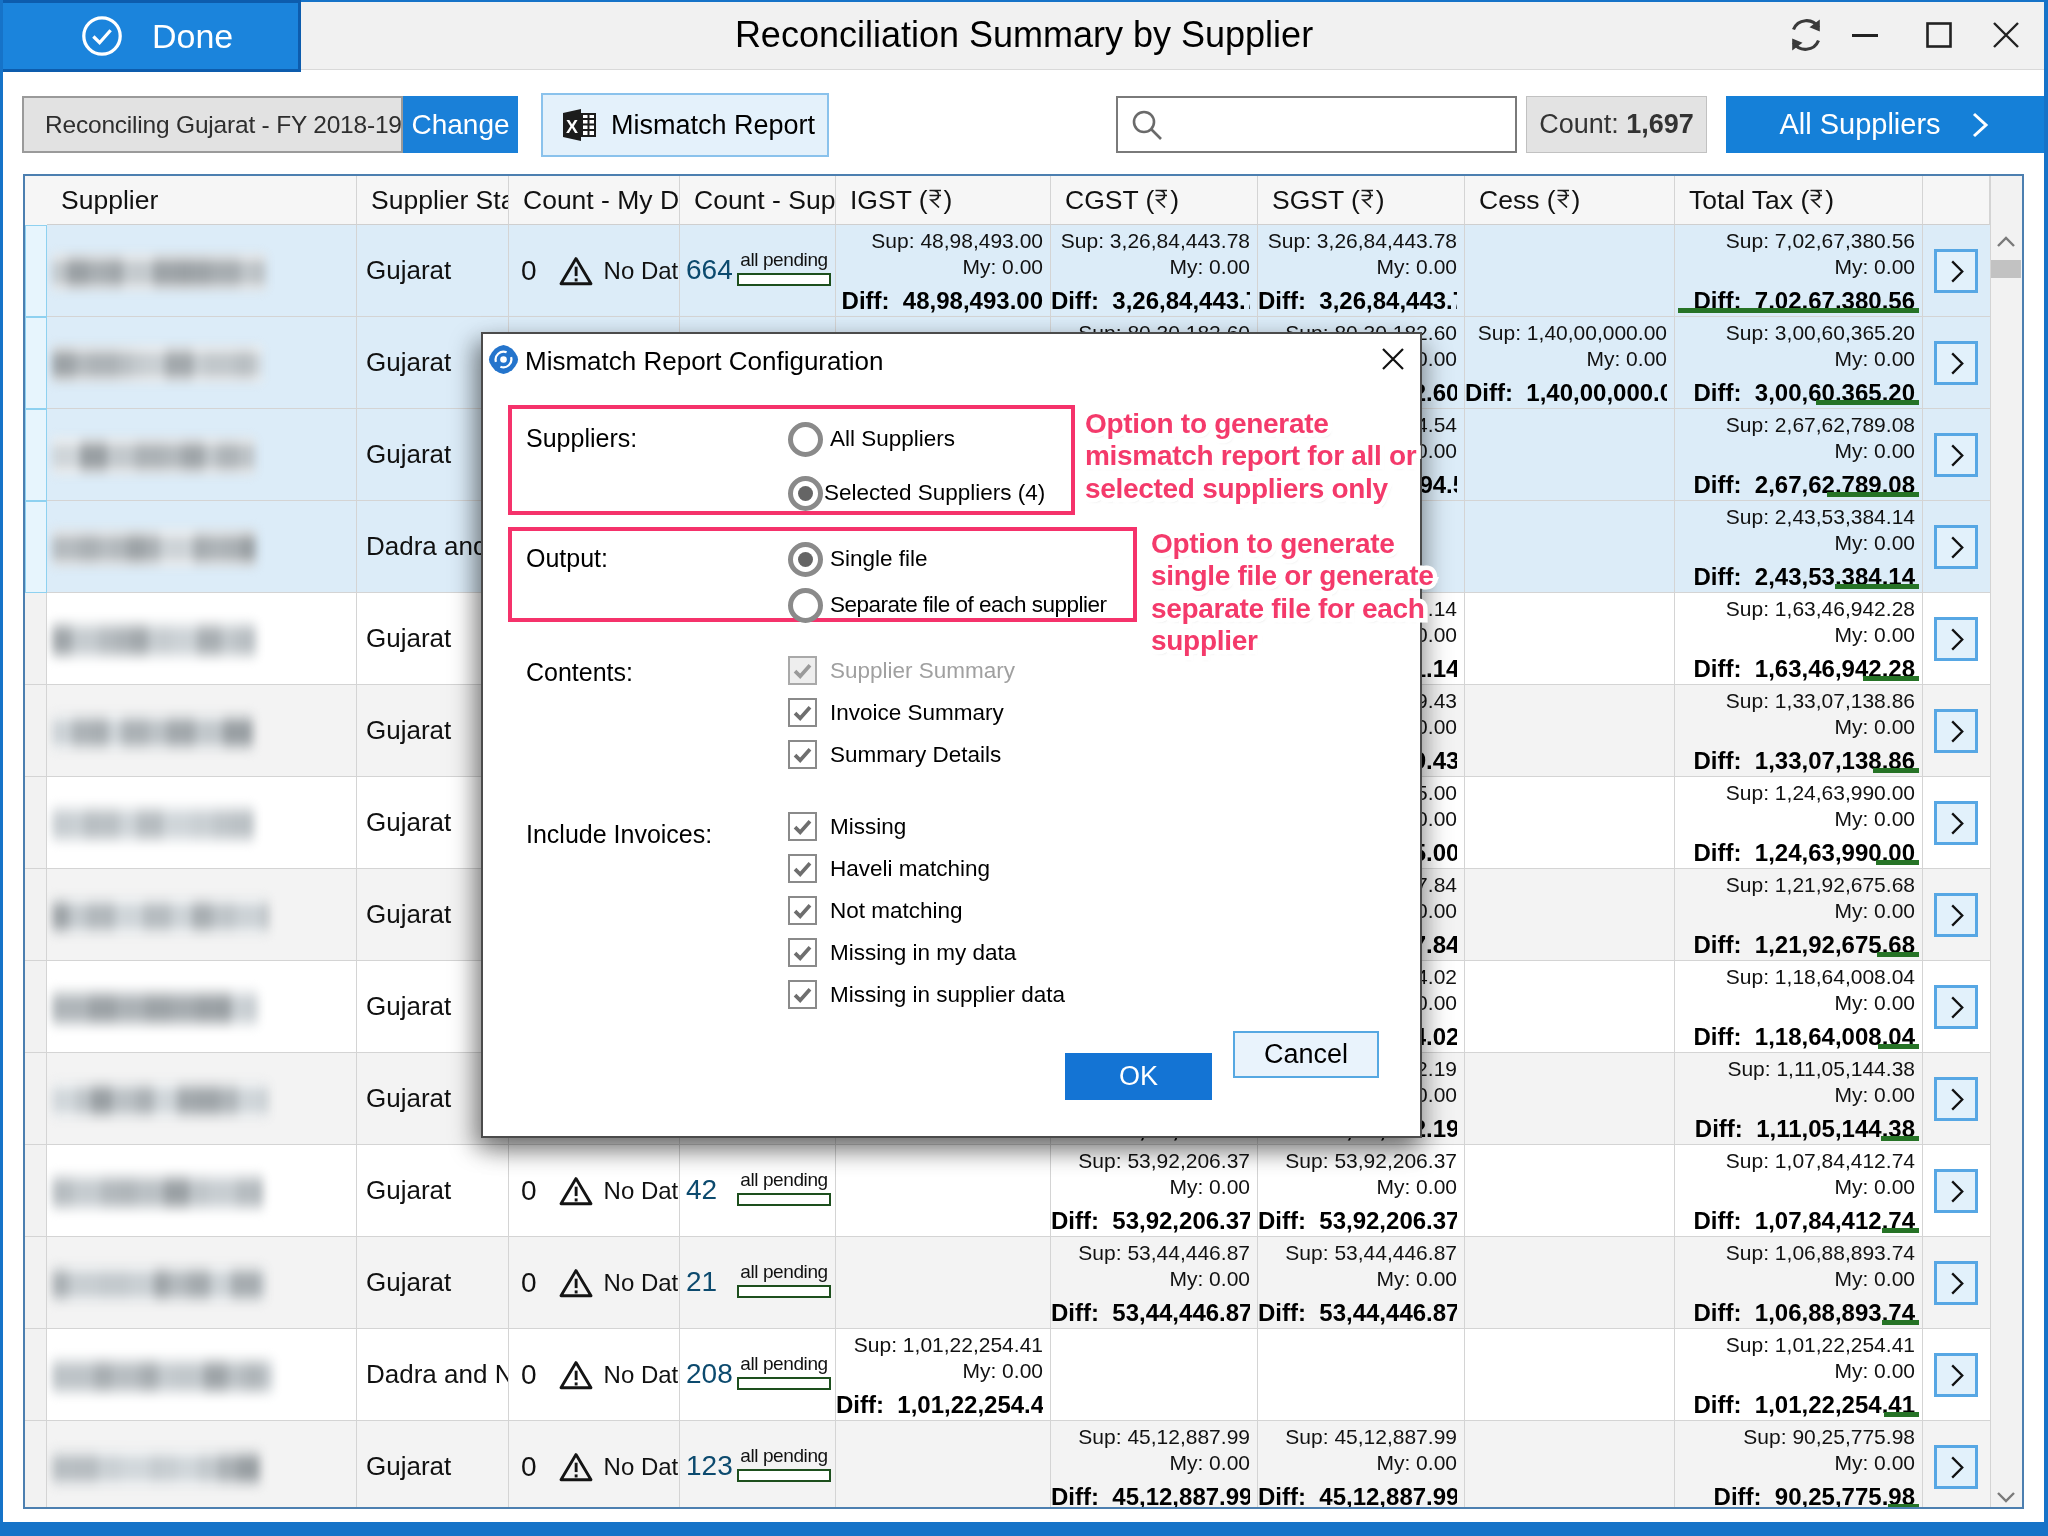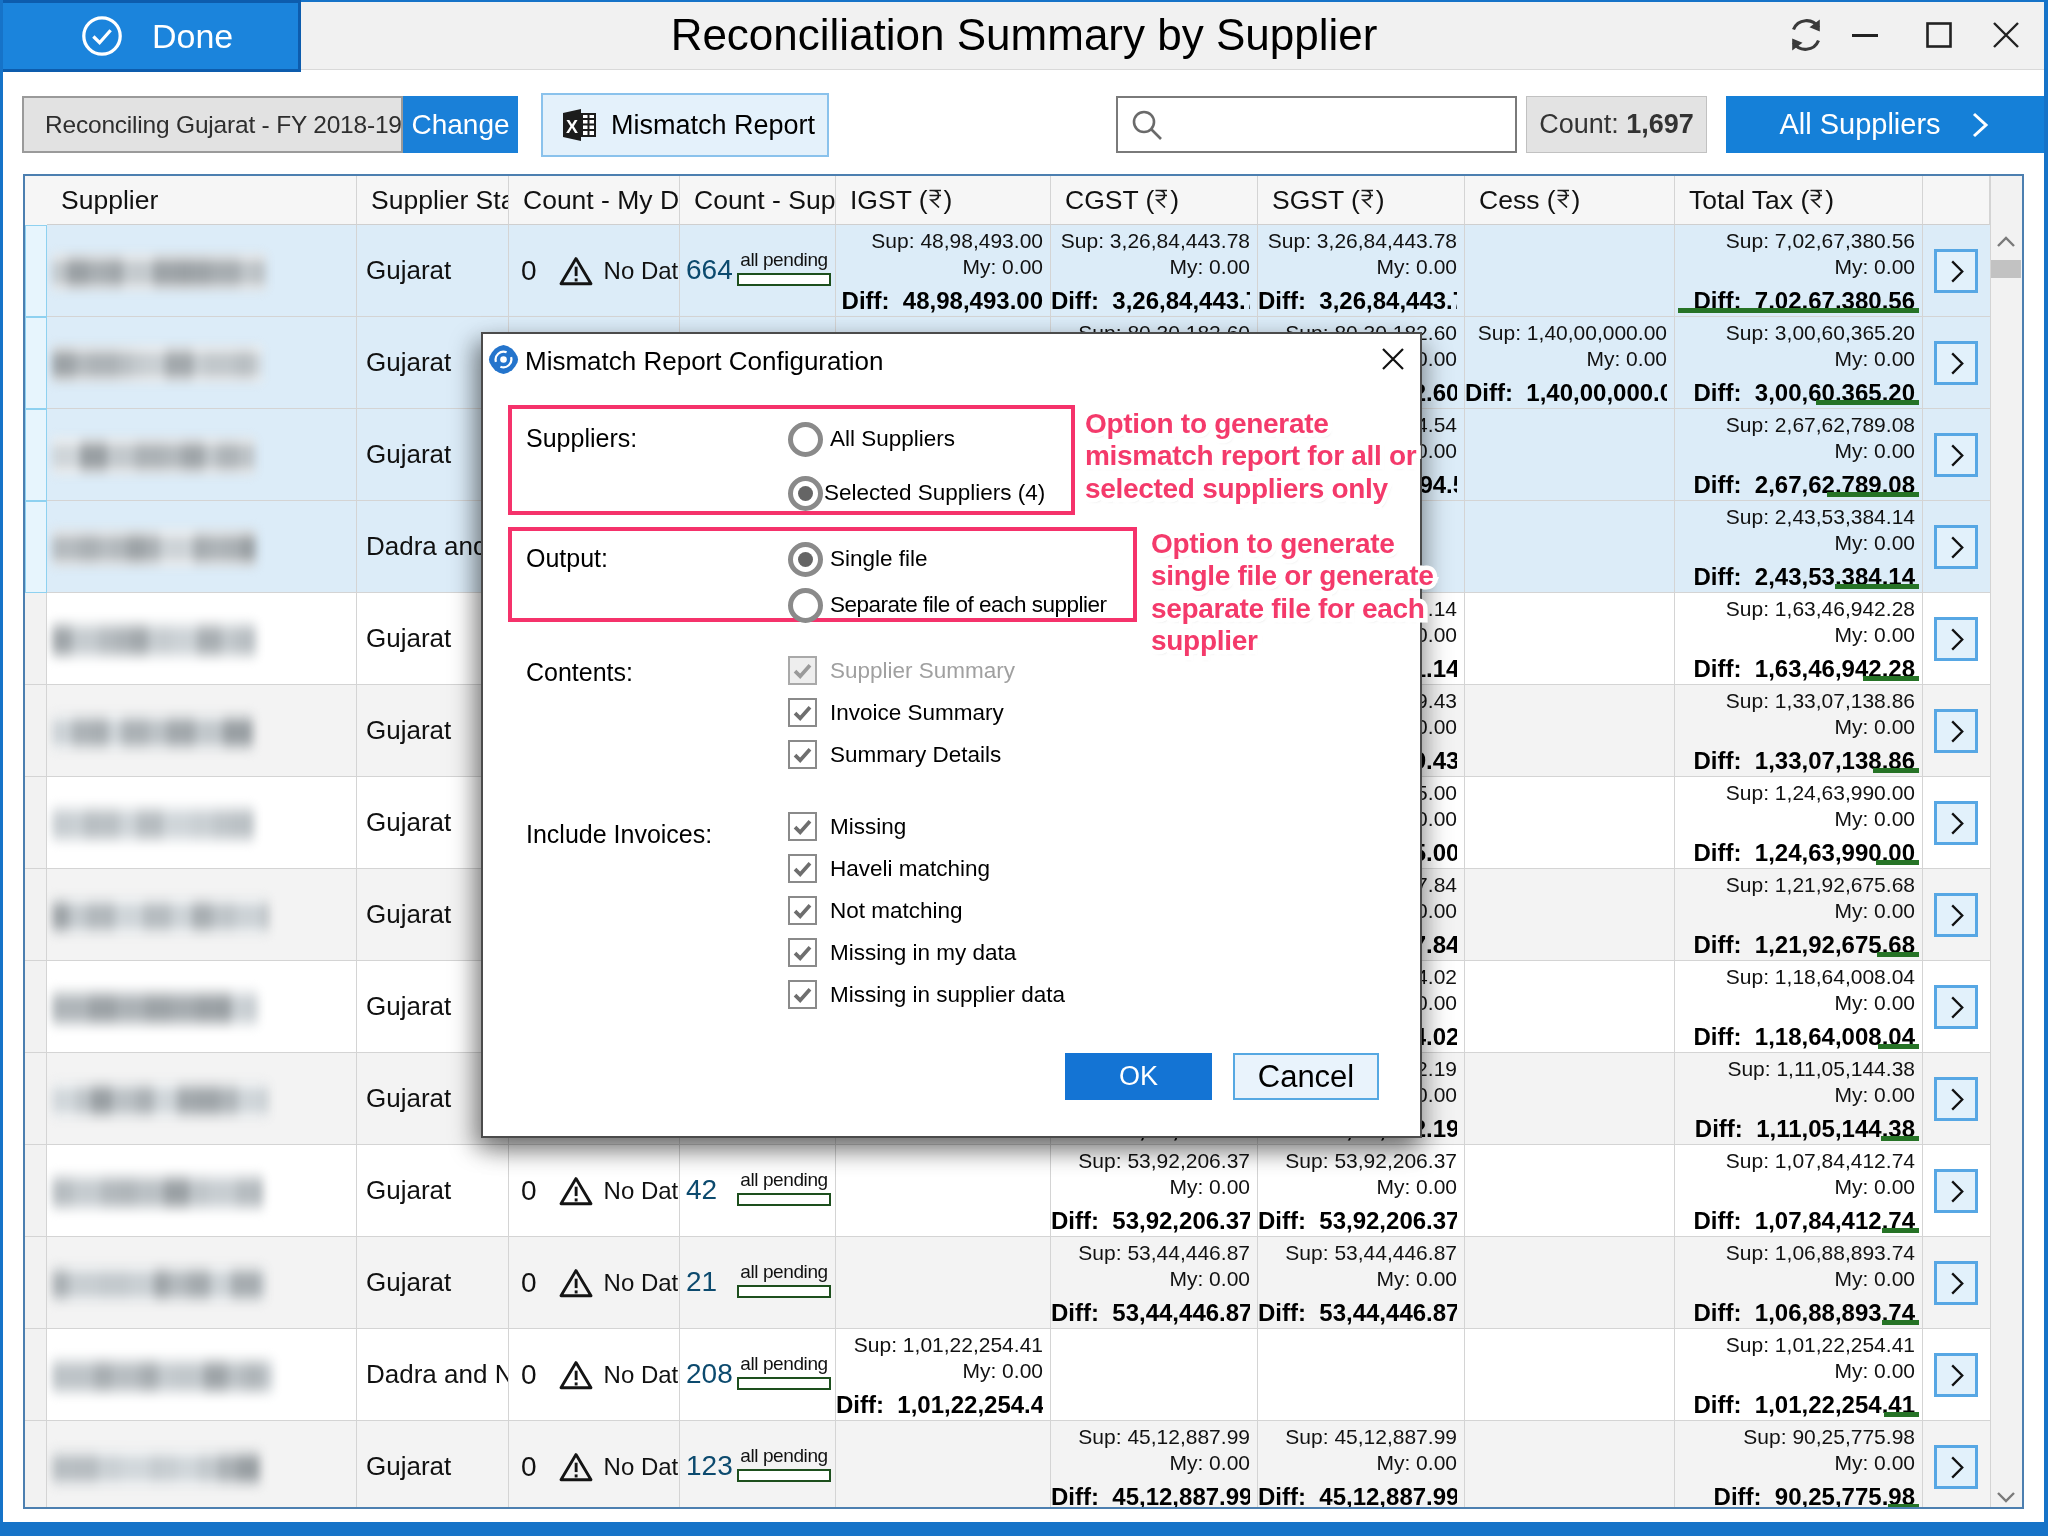--- a/index.html
+++ b/index.html
@@ -1,18 +1,18 @@
 <!DOCTYPE html>
 <html><head><meta charset="utf-8"><style>
 *{margin:0;padding:0;box-sizing:border-box}
 html,body{width:2048px;height:1536px;overflow:hidden;font-family:"Liberation Sans",sans-serif;background:#fff;position:relative}
 #titlebar{position:absolute;left:0;top:0;width:2048px;height:70px;background:#f1f1f1;border-top:2px solid #1673c8;border-bottom:1px solid #d9d9d9}
 #done{position:absolute;left:0;top:0;width:301px;height:72px;background:#1b84dc;border:3px solid #0d5cad;display:flex;align-items:center;color:#fff;font-size:34px}
 #done svg{width:46px;height:46px;margin-left:76px;margin-right:27px}
-#wtitle{position:absolute;left:300px;right:300px;top:0;height:70px;text-align:center;line-height:70px;font-size:44px;color:#000}
+#wtitle{position:absolute;left:300px;right:300px;top:0;height:70px;text-align:center;line-height:70px;font-size:36px;color:#000}
 .wicon{position:absolute;top:0;height:70px;width:64px;display:flex;align-items:center;justify-content:center}
 #toolbar{position:absolute;left:3px;top:72px;width:2041px;height:102px;background:#fff}
 .tbx{position:absolute;top:24px;height:57px;border:2px solid #9a9a9a;display:flex;align-items:center}
 #recon{left:19px;width:381px;background:#e2e2e2;color:#2e2e2e;font-size:24.5px;padding-left:21px;white-space:nowrap;overflow:hidden;letter-spacing:-0.2px}
 #change{left:400px;width:115px;background:#1a80d8;border:2px solid #1a80d8;color:#fff;font-size:28px;justify-content:center}
 #mismatch{left:538px;top:21px;height:64px;width:288px;background:#e4f1fb;border:2px solid #8ac2ec;font-size:27px;color:#000}
 #search{left:1113px;width:401px;background:#fff;border:2px solid #7a7a7a}
 #countbox{left:1523px;width:181px;background:#e3e3e3;border:1px solid #c1c1c1;color:#333;font-size:27px;justify-content:center}
 #allsup{left:1723px;width:318px;background:#1580d8;border:none;color:#fff;font-size:29px;justify-content:center}
 #tbl{position:absolute;left:23px;top:174px;width:2001px;height:1335px;border:2px solid #4c7fb0;background:#fff;overflow:hidden}
@@ -54,21 +54,21 @@
 .radio{position:absolute;width:35px;height:35px;border:5px solid #8a8a8a;border-radius:50%;background:#fff}
 .radio.on::after{content:"";position:absolute;left:5px;top:5px;width:15px;height:15px;border-radius:50%;background:#656565}
 .rlbl{position:absolute;font-size:22.5px;color:#000;white-space:nowrap}
 .cb{position:absolute;width:29px;height:29px;border:2px solid #8a8a8a;background:#fff}
 .cb svg{position:absolute;left:1px;top:1px;width:23px;height:23px}
 .cb.dis{background:#eee;border-color:#a9a9a9}
 .ann{position:absolute;font-size:28px;font-weight:bold;line-height:32.3px;color:#f43a6b;white-space:nowrap;letter-spacing:-0.3px}
 .ann .bg{position:absolute;left:0;top:0;-webkit-text-stroke:9px #fff;color:#fff;text-shadow:2px 3px 3px rgba(120,120,120,.55)}
 .ann .fg{position:relative}
 #okbtn{position:absolute;left:582px;top:719px;width:147px;height:47px;background:#1474d4;color:#fff;font-size:27px;display:flex;align-items:center;justify-content:center}
-#cancelbtn{position:absolute;left:750px;top:719px;width:146px;height:47px;background:#e9f3fc;border:2px solid #56a8e2;color:#000;font-size:31px;display:flex;align-items:center;justify-content:center}
+#cancelbtn{position:absolute;left:750px;top:697px;width:146px;height:47px;background:#e9f3fc;border:2px solid #56a8e2;color:#000;font-size:27px;display:flex;align-items:center;justify-content:center}
 .wb{position:absolute;background:#1673c8}
 </style></head><body>
 <div id="titlebar"></div>
 <div id="done"><svg viewBox="0 0 48 48">
       <circle cx="24" cy="24" r="19" fill="none" stroke="#fff" stroke-width="3.4"></circle>
       <path d="M15 24.5 L21.5 31 L33 18" fill="none" stroke="#fff" stroke-width="3.4"></path>
     </svg>Done</div>
 <div id="wtitle">Reconciliation Summary by Supplier</div>
 <div class="wicon" style="left:1774px">
     <svg width="42" height="42" viewBox="0 0 42 42">

